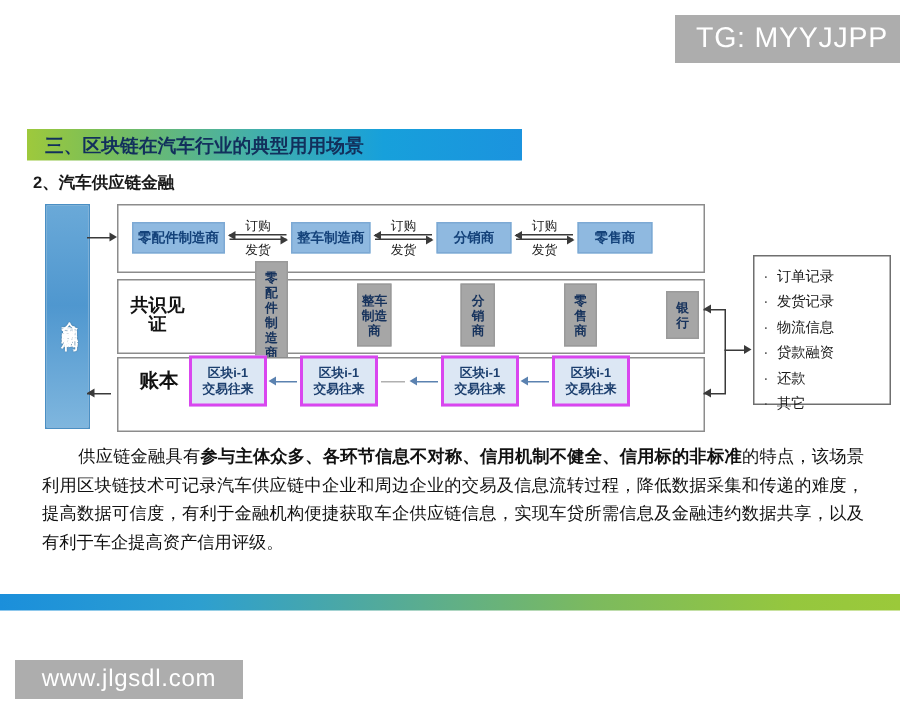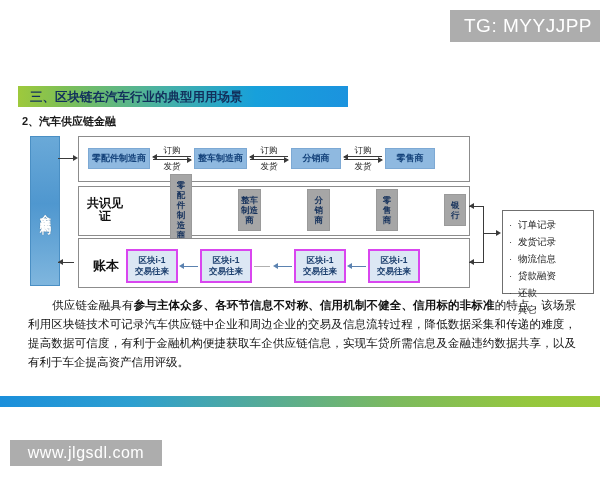--- a/index.html
+++ b/index.html
@@ -115,21 +115,21 @@
   .node-gray{
     background:#a6a6a6;border:1px solid #9a9a9a;
     color:#16325c;font-weight:bold;font-size:8.5px;
     text-align:center;line-height:10px;
     padding:5px 2px;margin-left:7px;
     box-sizing:border-box;
   }
 
   
   .ledger-row{
-    position:absolute;left:62px;top:112px;width:386px;height:44px;
+    position:absolute;left:62px;top:100px;width:386px;height:44px;
     display:flex;align-items:center;padding-left:6px;box-sizing:border-box;
   }
   .row-title-ledger{
     font-size:13px;font-weight:bold;color:#111;
     text-align:center;width:40px;flex:none;
   }
   .node-block{
     background:#dce7f4;border:2px solid #d946ef;
     color:#1c3f6e;font-weight:bold;font-size:8.5px;
     text-align:center;line-height:11px;
@@ -145,23 +145,23 @@
     content:"";position:absolute;left:1px;top:2px;
     border-top:3px solid transparent;border-bottom:3px solid transparent;
     border-right:5px solid #5b82b0;
   }
   .dash-gap{
     width:16px;height:1px;background:#b0b0b0;flex:none;margin:0 2px;
   }
 
   
   #bullets{
-    position:absolute;left:484px;top:38px;width:92px;height:84px;
+    position:absolute;left:484px;top:38px;width:92px;height:100px;
     border:1px solid #6f6f6f;background:#fff;
-    padding:5px 4px 3px 6px;box-sizing:border-box;margin-top:40px;
+    padding:5px 4px 3px 6px;box-sizing:border-box;
   }
   .bullet{
     font-size:9.5px;color:#1a1a1a;line-height:17px;white-space:nowrap;
   }
   .bullet .dot{display:inline-block;width:9px;color:#444;}
 
   
   .conn{position:absolute;background:#3a3a3a;}
 
   

